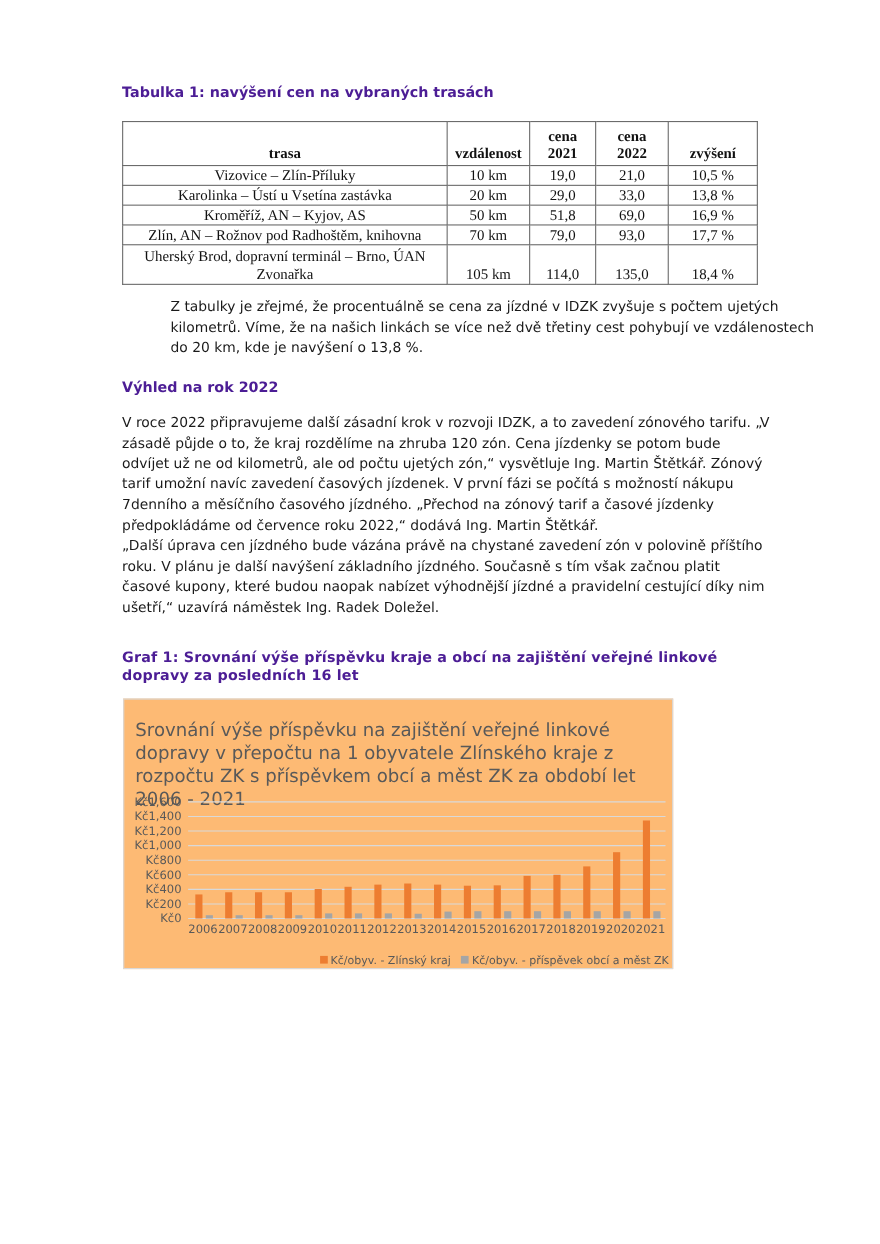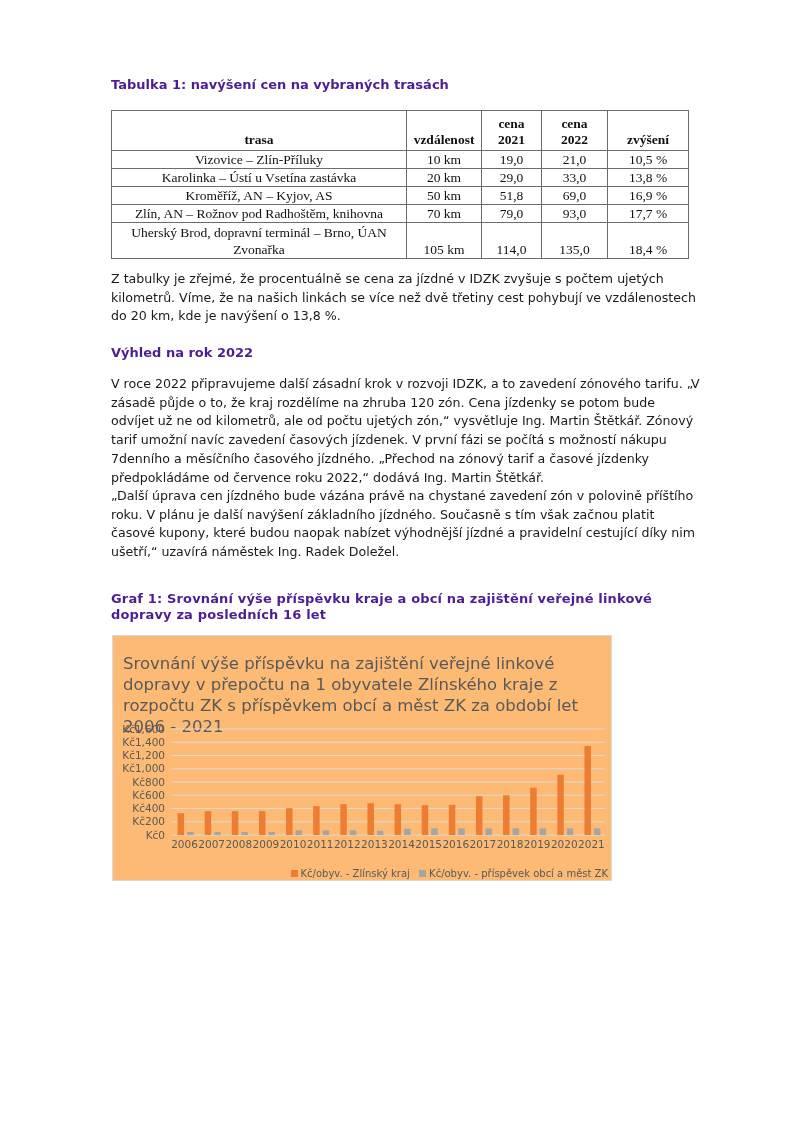--- a/index.html
+++ b/index.html
@@ -18,21 +18,21 @@
     table.prices td { height: 17px; line-height: 17px; }
     table.prices tr.tall td { height: 35px; vertical-align: bottom; }
     table.prices tr.tall td.route { line-height: 17px; }
     .c-route { width: 286px; }
     .c-dist { width: 66px; }
     .c-p21 { width: 51px; }
     .c-p22 { width: 57px; }
     .c-inc { width: 72px; }
 
     .para { position: absolute; left: 111px; width: 590px; font-size: 12.6px; line-height: 18.7px; margin: 0; color: #1a1a1a; }
-    #p1 { top: 270px; }
+    #p1 { top: 270px; margin-left: 44px; }
     #p2 { top: 375px; }
     #p3 { top: 487px; }
 
     .chart-box { position: absolute; left: 112px; top: 635px; width: 500px; height: 246px;
                  border: 1px solid #d9d9d9; background: #fdba74; box-sizing: border-box; }
     .chart-title { position: absolute; left: 10px; top: 17px; width: 485px; margin: 0;
                    font-family: "DejaVu Sans", sans-serif; font-size: 16.5px; line-height: 21px;
                    color: #595959; font-weight: normal; }
     svg.chart { position: absolute; left: 0; top: 0; }
     .legend { position: absolute; left: 0; width: 100%; top: 232px; text-align: right;

